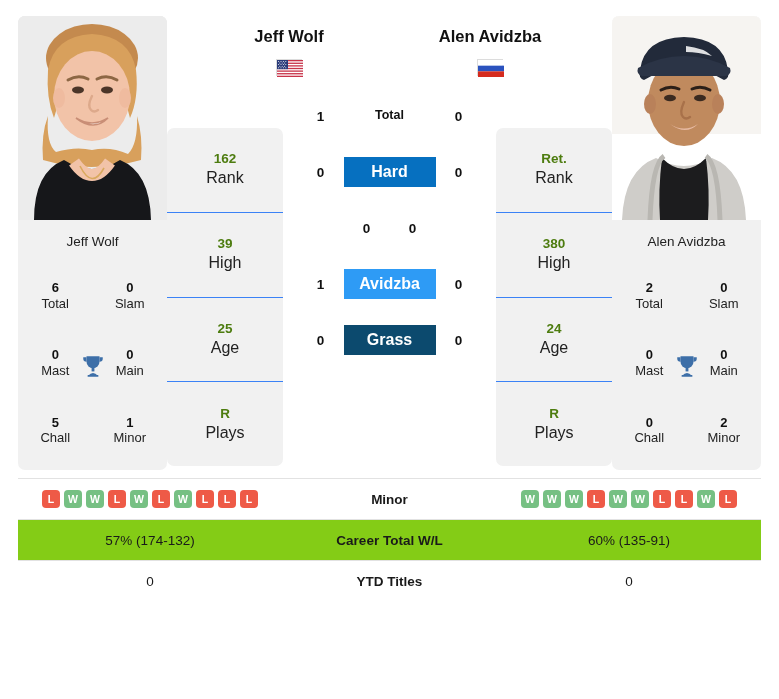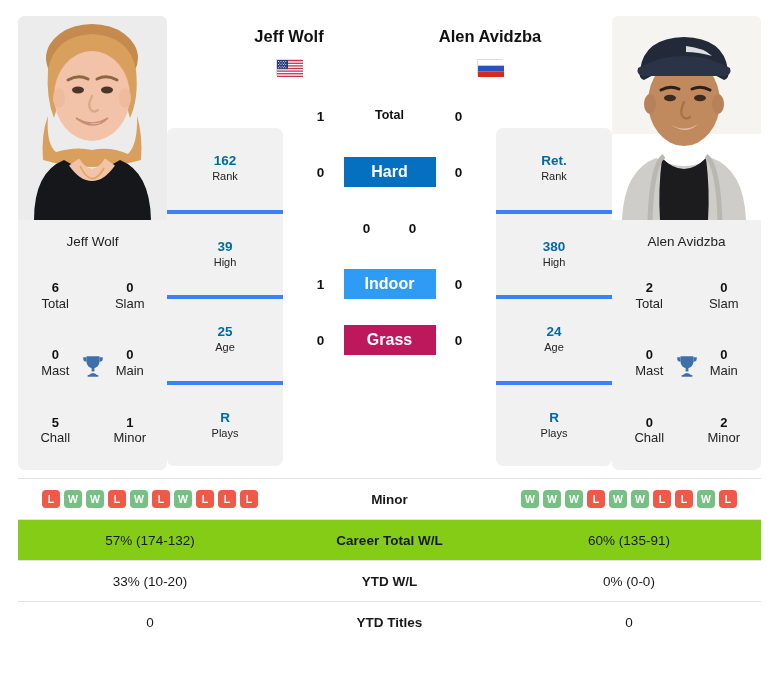--- a/index.html
+++ b/index.html
@@ -86,25 +86,25 @@
     flex-direction: column;
     overflow: hidden;
   }
   .statcol .scell {
     flex: 1;
     display: flex;
     flex-direction: column;
     align-items: center;
     justify-content: center;
     line-height: 1.25;
-    border-top: 4px solid #3b82f6;
+    border-top: 1px solid #3b82f6;
   }
   .statcol .scell:first-child { border-top: none; }
-  .statcol .scell .num { font-size: 13.5px; font-weight: 700; color: #0369a1; }
-  .statcol .scell .lbl { font-size: 11px; color: #222; }
+  .statcol .scell .num { font-size: 13.5px; font-weight: 700; color: #4d7c0f; }
+  .statcol .scell .lbl { font-size: 16px; color: #222; }
 
   
   .center {
     flex: 1;
     display: flex;
     flex-direction: column;
     align-items: stretch;
     padding: 0 4px;
   }
   .headrow {
@@ -353,26 +353,26 @@
         <span class="score">0</span>
         <span class="pill" style="background:#0670c0">Hard</span>
         <span class="score">0</span>
       </div>
       <div class="h2hrow">
         <span class="score">0</span>
         <span class="score">0</span>
       </div>
       <div class="h2hrow">
         <span class="score">1</span>
-        <span class="pill" style="background:#2e9bf5">Indoor</span>
+        <span class="pill" style="background:#2e9bf5">Avidzba</span>
         <span class="score">0</span>
       </div>
       <div class="h2hrow">
         <span class="score">0</span>
-        <span class="pill" style="background:#be185d">Grass</span>
+        <span class="pill" style="background:#0c4a6e">Grass</span>
         <span class="score">0</span>
       </div>
     </div>
   </div>
 
   <div class="statcol">
     <div class="scell">
       <span class="num">Ret.</span>
       <span class="lbl">Rank</span>
     </div>
@@ -486,23 +486,18 @@
             <span class="badge L">L</span>
           </div>
       </td>
     </tr>
     <tr class="shade">
       <td>57% (174-132)</td>
       <td class="mid">Career Total W/L</td>
       <td>60% (135-91)</td>
     </tr>
     <tr>
-      <td>33% (10-20)</td>
-      <td class="mid">YTD W/L</td>
-      <td>0% (0-0)</td>
-    </tr>
-    <tr>
       <td>0</td>
       <td class="mid">YTD Titles</td>
       <td>0</td>
     </tr>
   </tbody>
 </table>
 
 </body></html>

